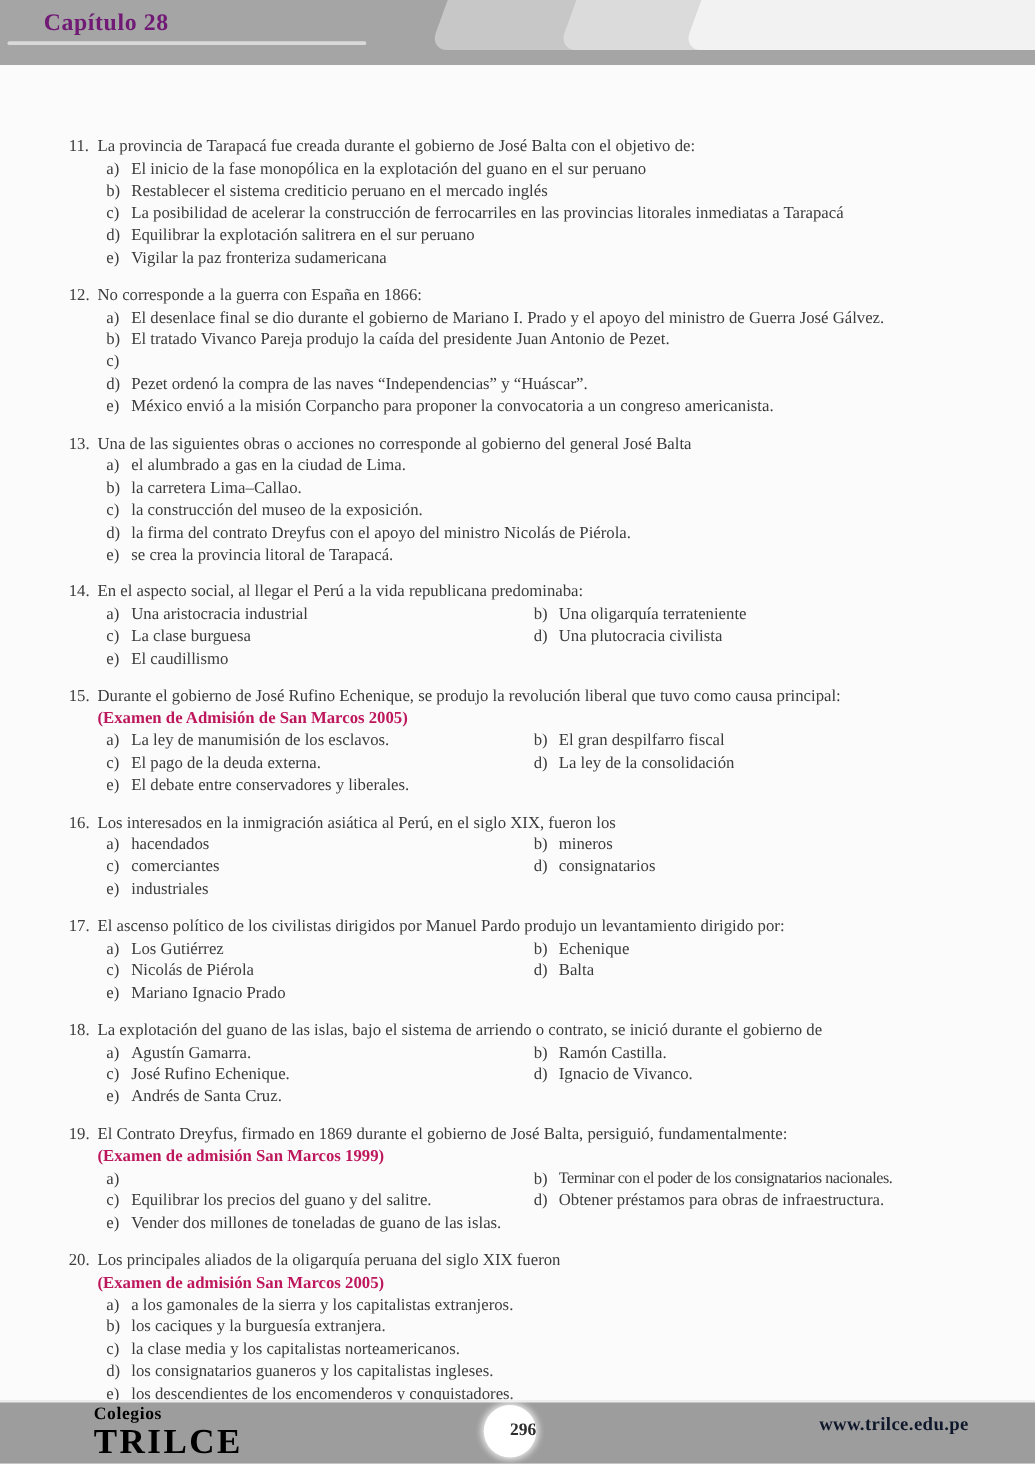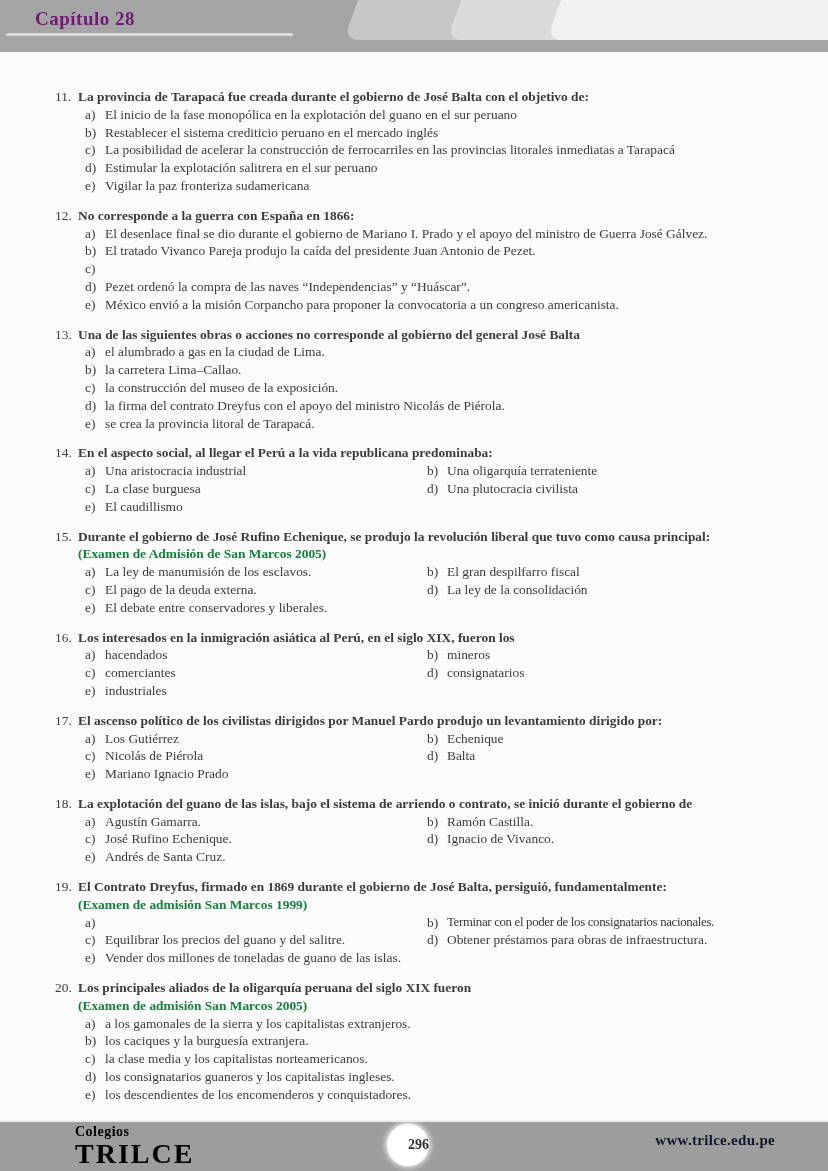--- a/index.html
+++ b/index.html
@@ -33,28 +33,28 @@
   }
   .title-underline {
     position:absolute; left:6px; top:33px;
     width:287px; height:3px; background:#d9d9d9; z-index:5;
     border-radius:2px;
   }
 
   
   .content {
     position:absolute; top:52px; left:0; right:0;
-    padding:36px 36px 0 55px;
+    padding:56px 36px 0 55px;
   }
   .question { display:flex; margin-bottom:12px; }
   .question:nth-child(10) { margin-top:6px; }
   .qnum { width:23px; flex:none; font-size:13.4px; line-height:17.8px; }
   .qbody { flex:1; min-width:0; }
-  .stem { font-size:13.4px; line-height:17.8px;font-weight:bold; }
-  .tag  { font-size:13.4px; line-height:17.8px; font-weight:bold; color:#15803d; }
+  .stem { font-size:13.4px; line-height:17.8px; }
+  .tag  { font-size:13.4px; line-height:17.8px; font-weight:bold; color:#be185d; }
   .options { }
   .opt-row { display:flex; }
   .opt-letter { flex:none; width:20px; padding-left:7px; font-size:13.4px; line-height:17.8px; }
   .opt-text { font-size:13.4px; line-height:17.8px; white-space:nowrap;text-align:center; }
   .opt-text.tight { font-size:12.9px; letter-spacing:-0.35px; }
   .options.cols {
     display:grid;
     grid-template-columns:342px auto;
   }
 
@@ -108,21 +108,21 @@
             <div class="opt-row">
               <span class="opt-letter">b)</span>
               <span class="opt-text">Restablecer el sistema crediticio peruano en el mercado inglés</span>
             </div>
             <div class="opt-row">
               <span class="opt-letter">c)</span>
               <span class="opt-text">La posibilidad de acelerar la construcción de ferrocarriles en las provincias litorales inmediatas a Tarapacá</span>
             </div>
             <div class="opt-row">
               <span class="opt-letter">d)</span>
-              <span class="opt-text">Estimular la explotación salitrera en el sur peruano</span>
+              <span class="opt-text">Equilibrar la explotación salitrera en el sur peruano</span>
             </div>
             <div class="opt-row">
               <span class="opt-letter">e)</span>
               <span class="opt-text">Vigilar la paz fronteriza sudamericana</span>
             </div>
           </div>
         </div>
       </div>
       <div class="question">
         <div class="qnum">12.</div>

